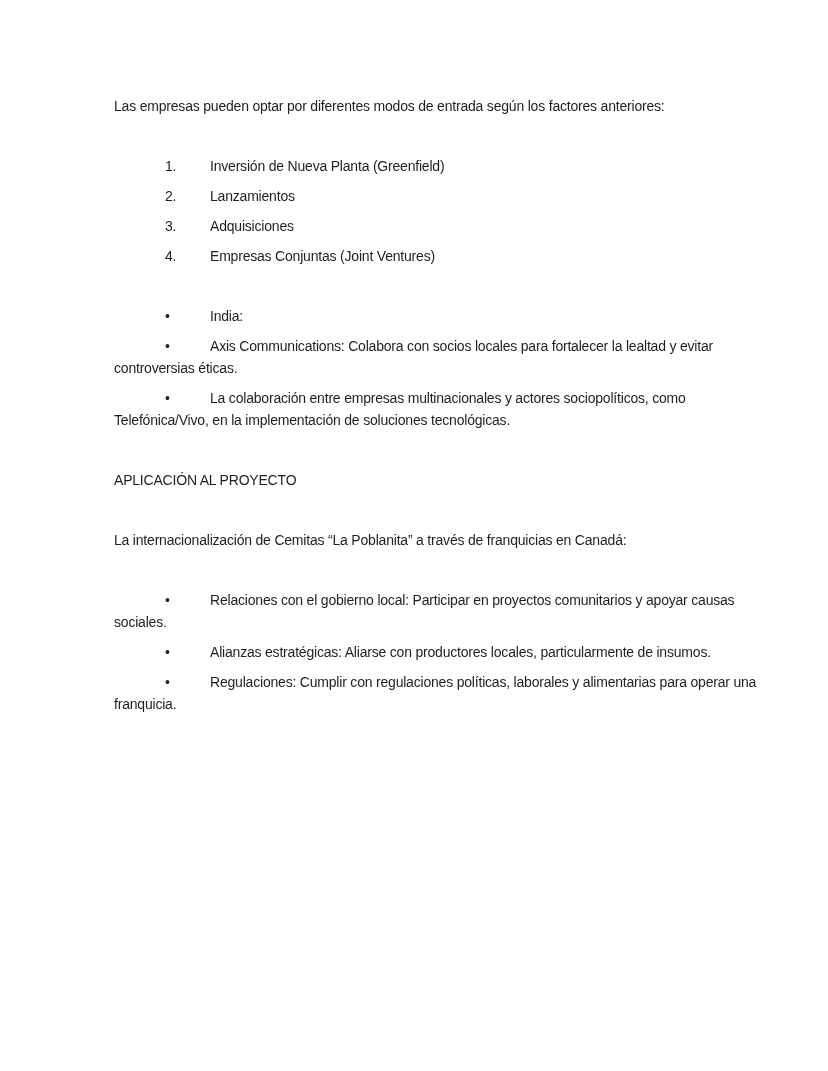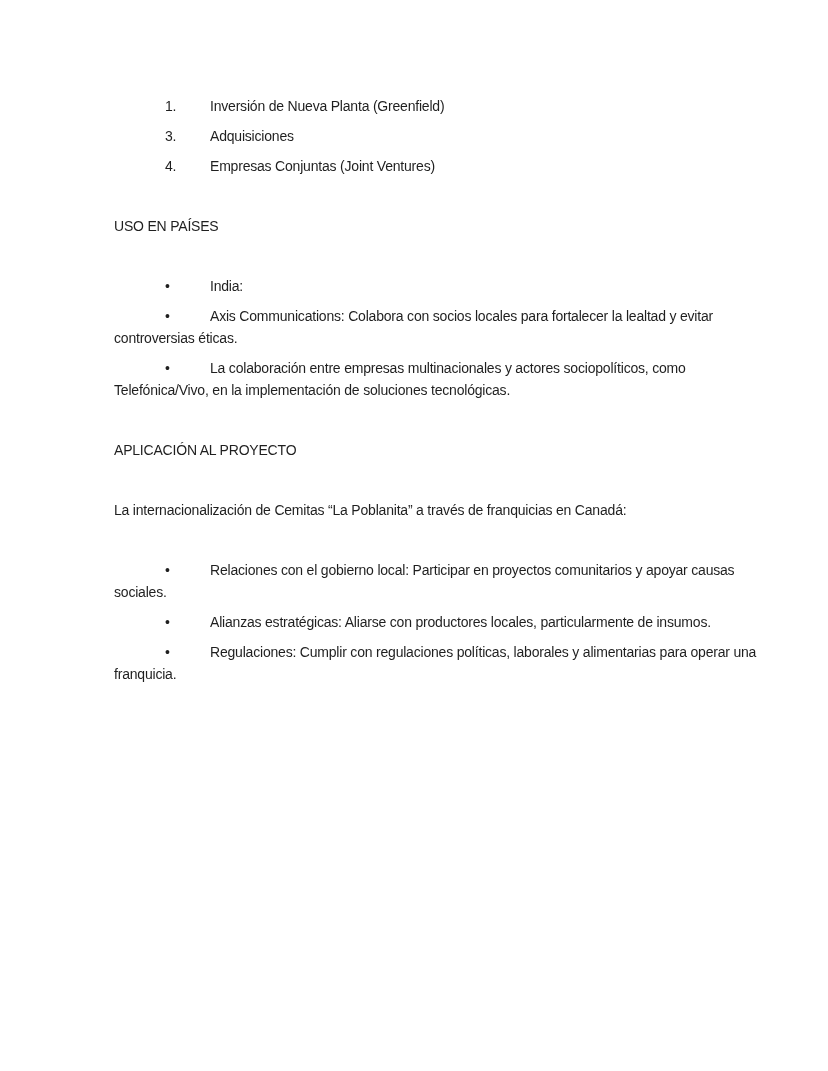--- a/index.html
+++ b/index.html
@@ -29,26 +29,27 @@
     width: 45px;
     text-indent: 0;
   }
   .heading { font-weight: normal; }
 </style>
 </head>
 <body>
 
 <div class="page">
 
+  <p class="sp">Las empresas pueden optar por diferentes modos de entrada según los factores anteriores:</p>
 
   <p class="li"><span class="marker">1.</span><span>Inversión de Nueva Planta (Greenfield)</span></p>
+  <p class="li"><span class="marker">2.</span><span>Lanzamientos</span></p>
   <p class="li"><span class="marker">3.</span><span>Adquisiciones</span></p>
   <p class="li sp"><span class="marker">4.</span><span>Empresas Conjuntas (Joint Ventures)</span></p>
 
-  <p class="heading sp">USO EN PAÍSES</p>
 
   <p class="li"><span class="marker">•</span><span>India:</span></p>
   <p class="li"><span class="marker">•</span><span>Axis Communications: Colabora con socios locales para fortalecer la lealtad y evitar controversias éticas.</span></p>
   <p class="li sp"><span class="marker">•</span><span>La colaboración entre empresas multinacionales y actores sociopolíticos, como Telefónica/Vivo, en la implementación de soluciones tecnológicas.</span></p>
 
   <p class="heading sp">APLICACIÓN AL PROYECTO</p>
 
   <p class="sp">La internacionalización de Cemitas “La Poblanita” a través de franquicias en Canadá:</p>
 
   <p class="li"><span class="marker">•</span><span>Relaciones con el gobierno local: Participar en proyectos comunitarios y apoyar causas sociales.</span></p>

